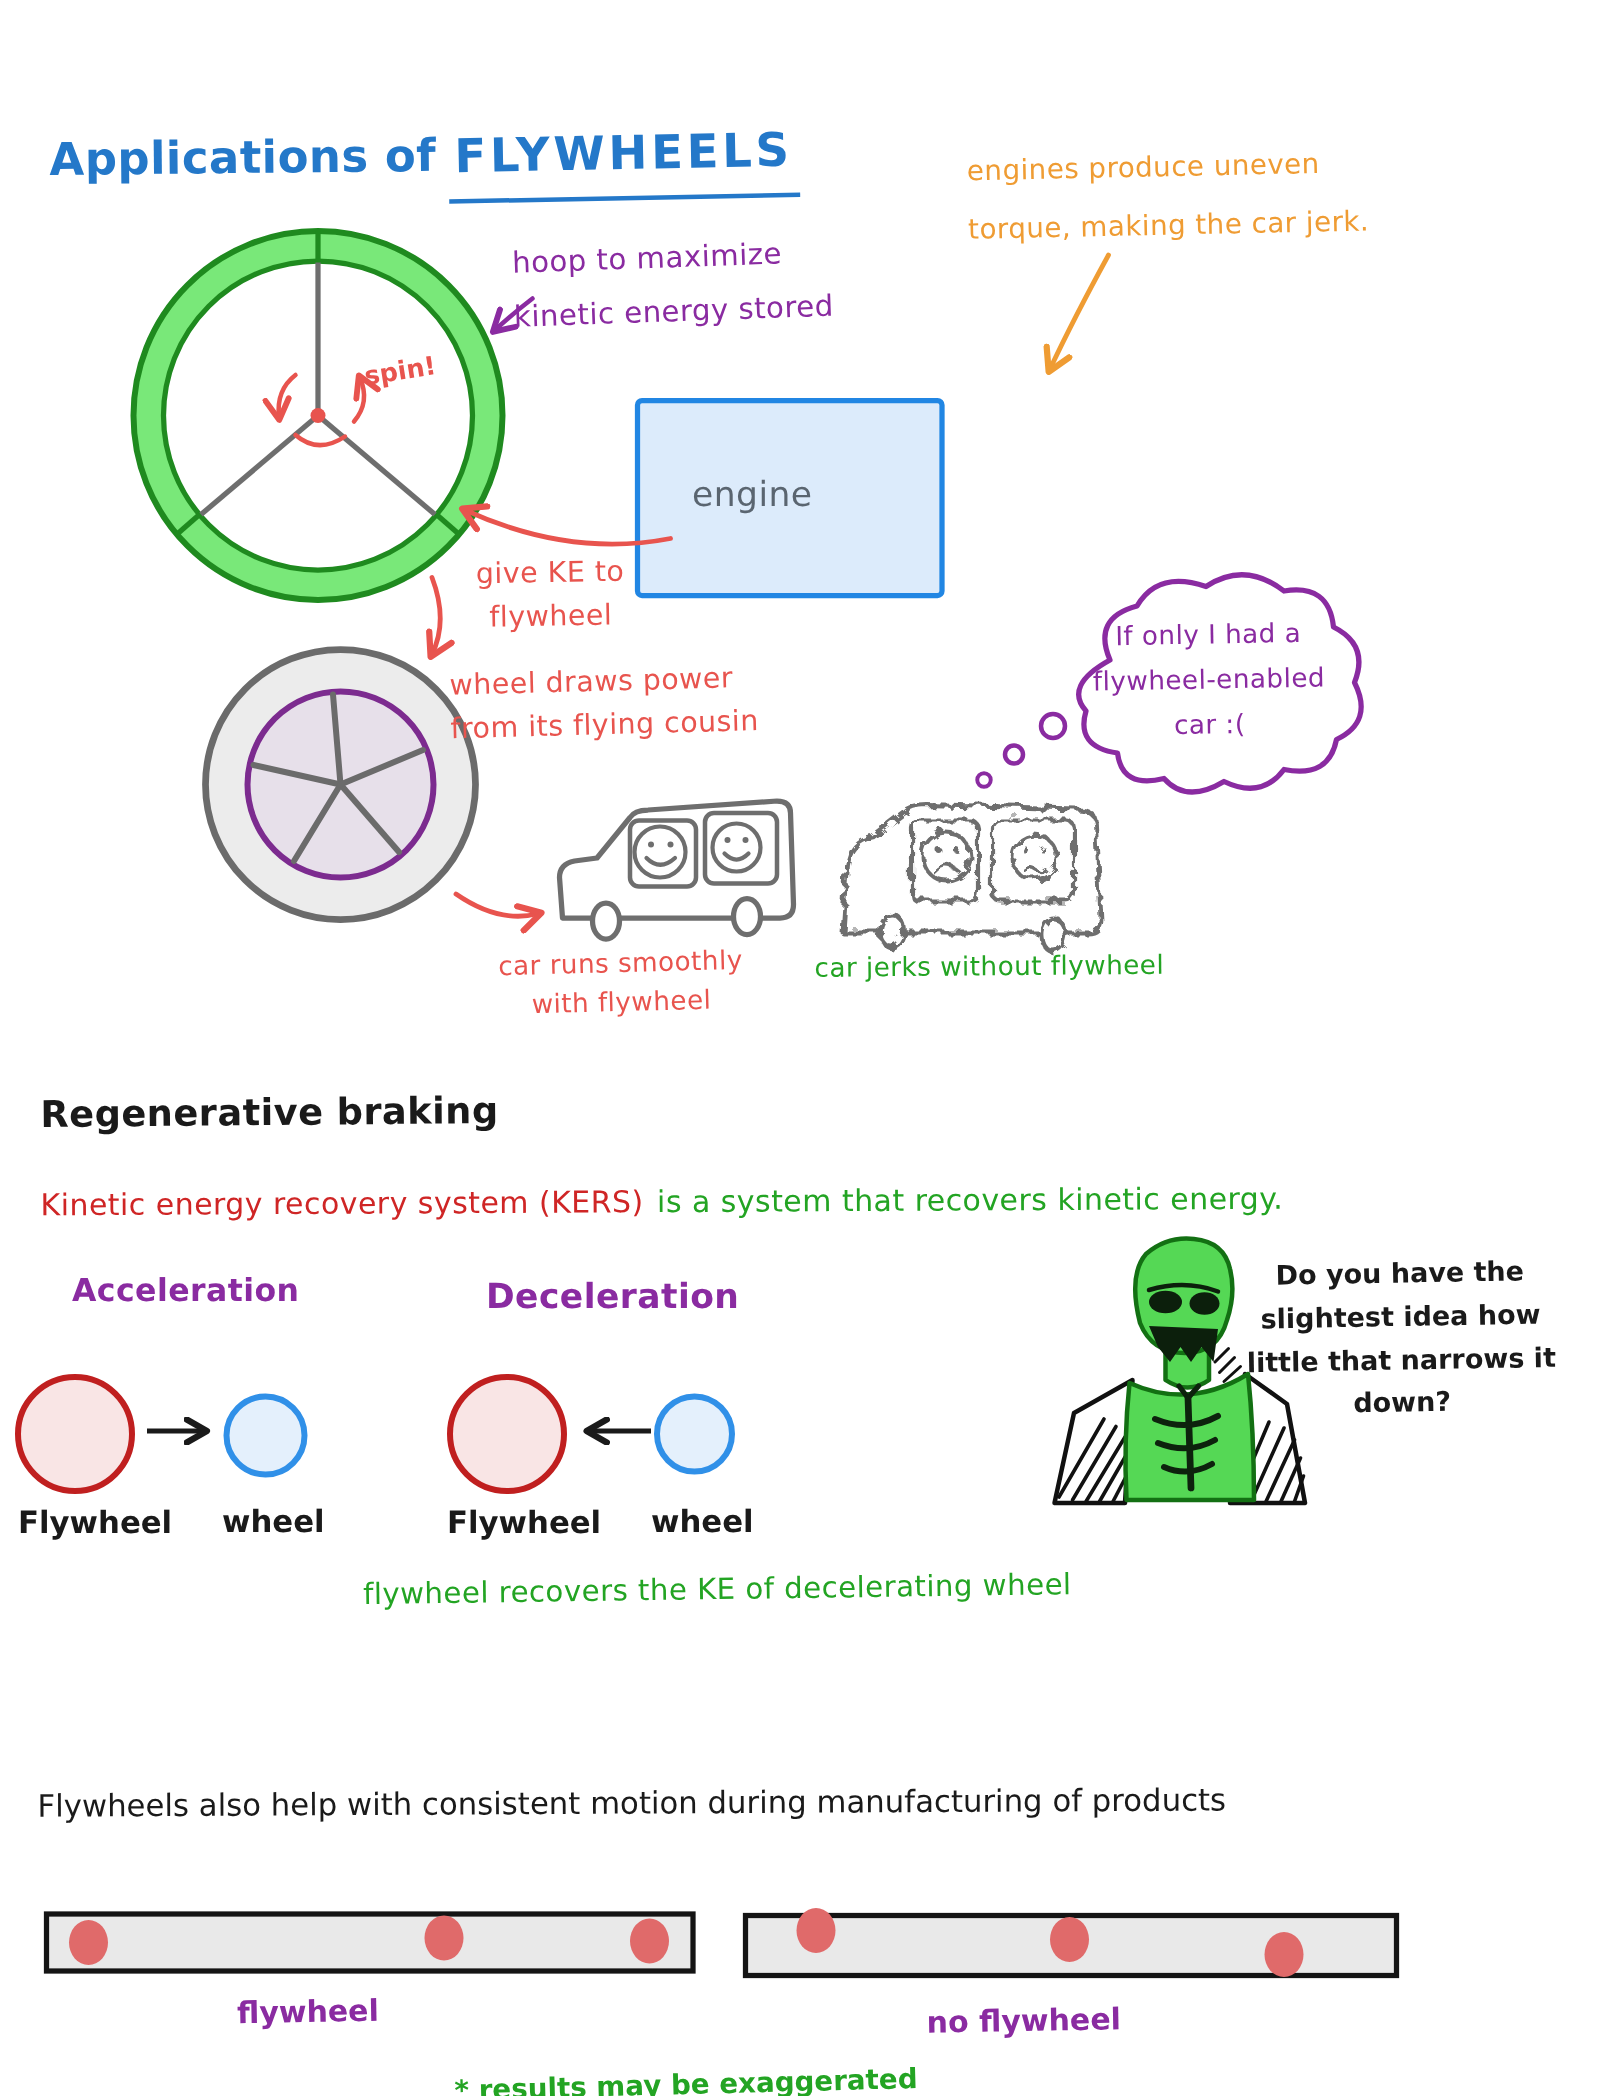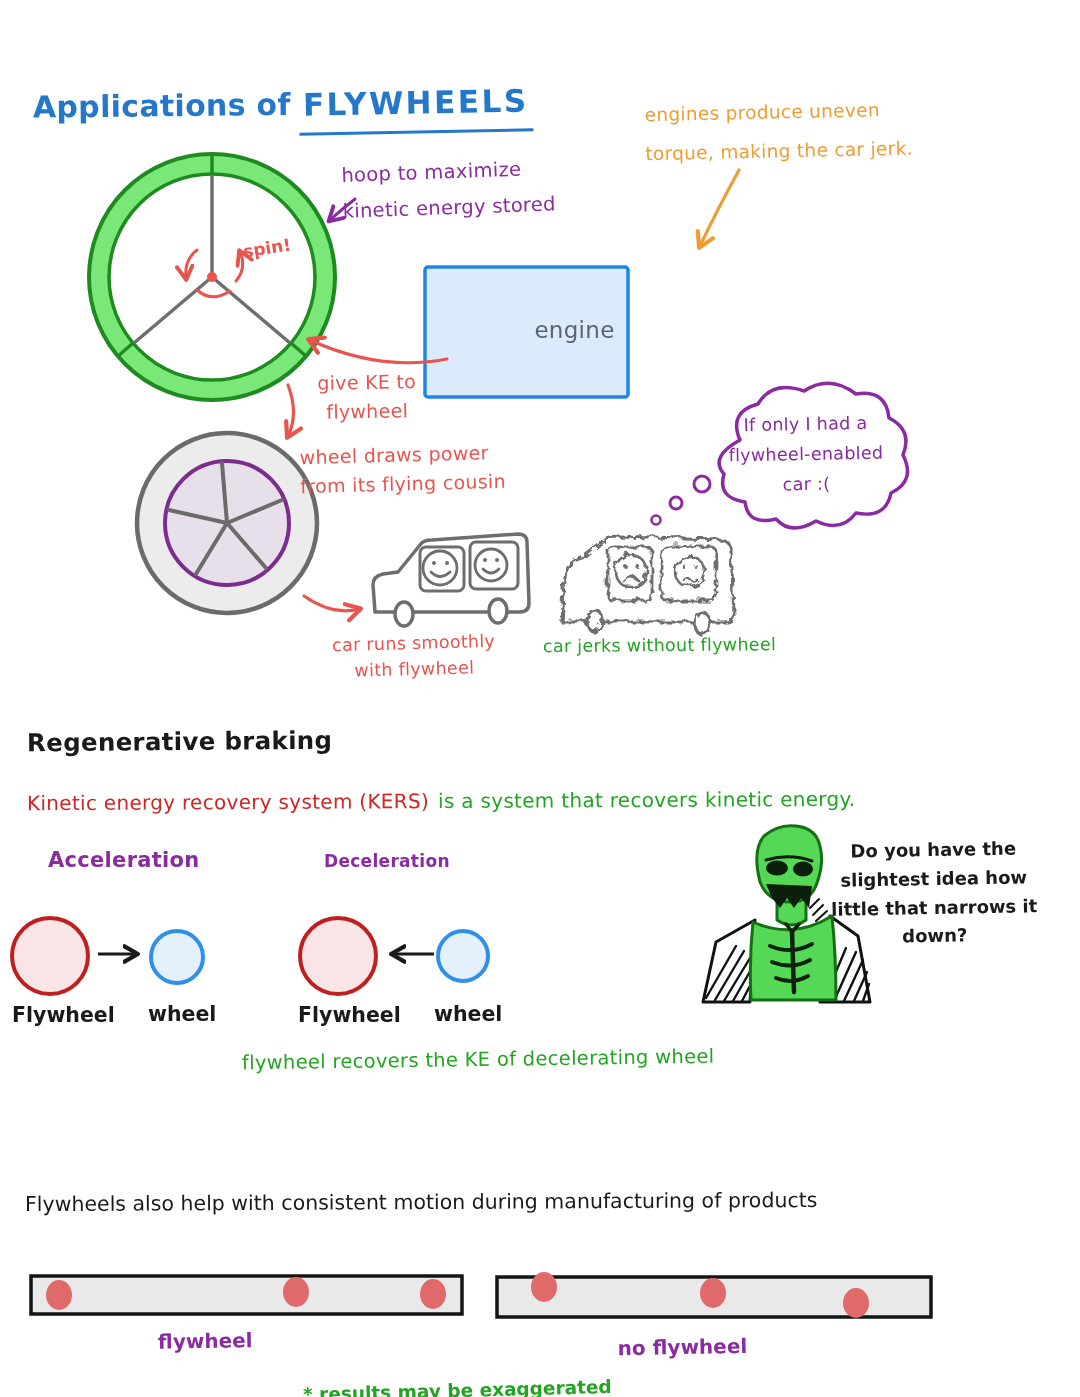--- a/index.html
+++ b/index.html
@@ -16,31 +16,31 @@
   .c-inkred{color:#cf2525;}
   .c-green{color:#23a423;}
   .c-black{color:#1a1a1a;}
   .c-gray{color:#5a6570;}
   .hand{font-weight:500;letter-spacing:.3px;}
   #title{left:33px;top:42px;font-size:30px;font-weight:600;transform:rotate(-0.6deg);}
   #title .emph{font-size:31px;letter-spacing:2.5px;border-bottom:3px solid #2478c9;padding:0 4px 5px 4px;display:inline-block;transform:rotate(-0.5deg);margin-left:8px;}
   #engine-note{left:645px;top:53px;width:305px;font-size:18.5px;line-height:2.1;transform:rotate(-1.2deg);}
   #hoop-note{left:342px;top:114px;width:222px;font-size:19.5px;line-height:1.85;transform:rotate(-2deg);}
   #spin-label{left:243px;top:196px;font-size:17px;transform:rotate(-9deg);font-weight:600;}
-  #engine-label{left:425px;top:274px;width:203px;text-align:center;font-size:23px;padding-left:48px;}
+  #engine-label{left:400px;top:274px;width:203px;text-align:center;font-size:23px;}
   #give-ke{left:308px;top:328px;width:118px;text-align:center;font-size:19px;line-height:1.55;transform:rotate(-1deg);}
   #wheel-note{left:300px;top:400px;width:240px;font-size:19px;line-height:1.55;transform:rotate(-1.5deg);}
   #thought-text{left:722px;top:370px;width:168px;text-align:center;font-size:17.5px;line-height:1.7;transform:rotate(-1deg);}
   #smooth-caption{left:328px;top:590px;width:172px;text-align:center;font-size:17.5px;line-height:1.5;transform:rotate(-1.5deg);}
   #jerky-caption{left:543px;top:593px;width:270px;font-size:17.5px;transform:rotate(-0.5deg);}
   #regen-heading{left:27px;top:684px;font-size:24.5px;font-weight:600;transform:rotate(-0.5deg);}
   #kers-line{left:27px;top:747px;font-size:20px;width:840px;transform:rotate(-0.3deg);}
   #kers-line .rest{margin-left:9px;}
   #accel-label{left:48px;top:805px;font-size:21px;font-weight:600;text-align:right;}
-  #decel-label{left:324px;top:809px;font-size:17px;font-weight:600;}
+  #decel-label{left:324px;top:809px;font-size:23px;font-weight:600;}
   .circ-label{font-size:20.5px;font-weight:600;}
   #fly1-label{left:12px;top:961px;width:84px;text-align:center;}
   #wheel1-label{left:148px;top:960px;width:64px;text-align:center;}
   #fly2-label{left:298px;top:961px;width:84px;text-align:center;}
   #wheel2-label{left:434px;top:960px;width:64px;text-align:center;}
   #recover-note{left:242px;top:1006px;width:480px;font-size:19.5px;transform:rotate(-0.8deg);}
   #zombie-quote{left:818px;top:796px;width:232px;text-align:center;font-size:18px;line-height:1.6;font-weight:600;transform:rotate(-1deg);}
   #manufacturing-heading{left:25px;top:1148px;width:810px;font-size:20.5px;font-weight:500;transform:rotate(-0.3deg);}
   #bar-with-label{left:158px;top:1287px;width:90px;text-align:center;font-size:20px;font-weight:600;transform:rotate(-1deg);}
   #bar-without-label{left:615px;top:1293px;width:135px;text-align:center;font-size:20px;font-weight:600;transform:rotate(-1deg);}

